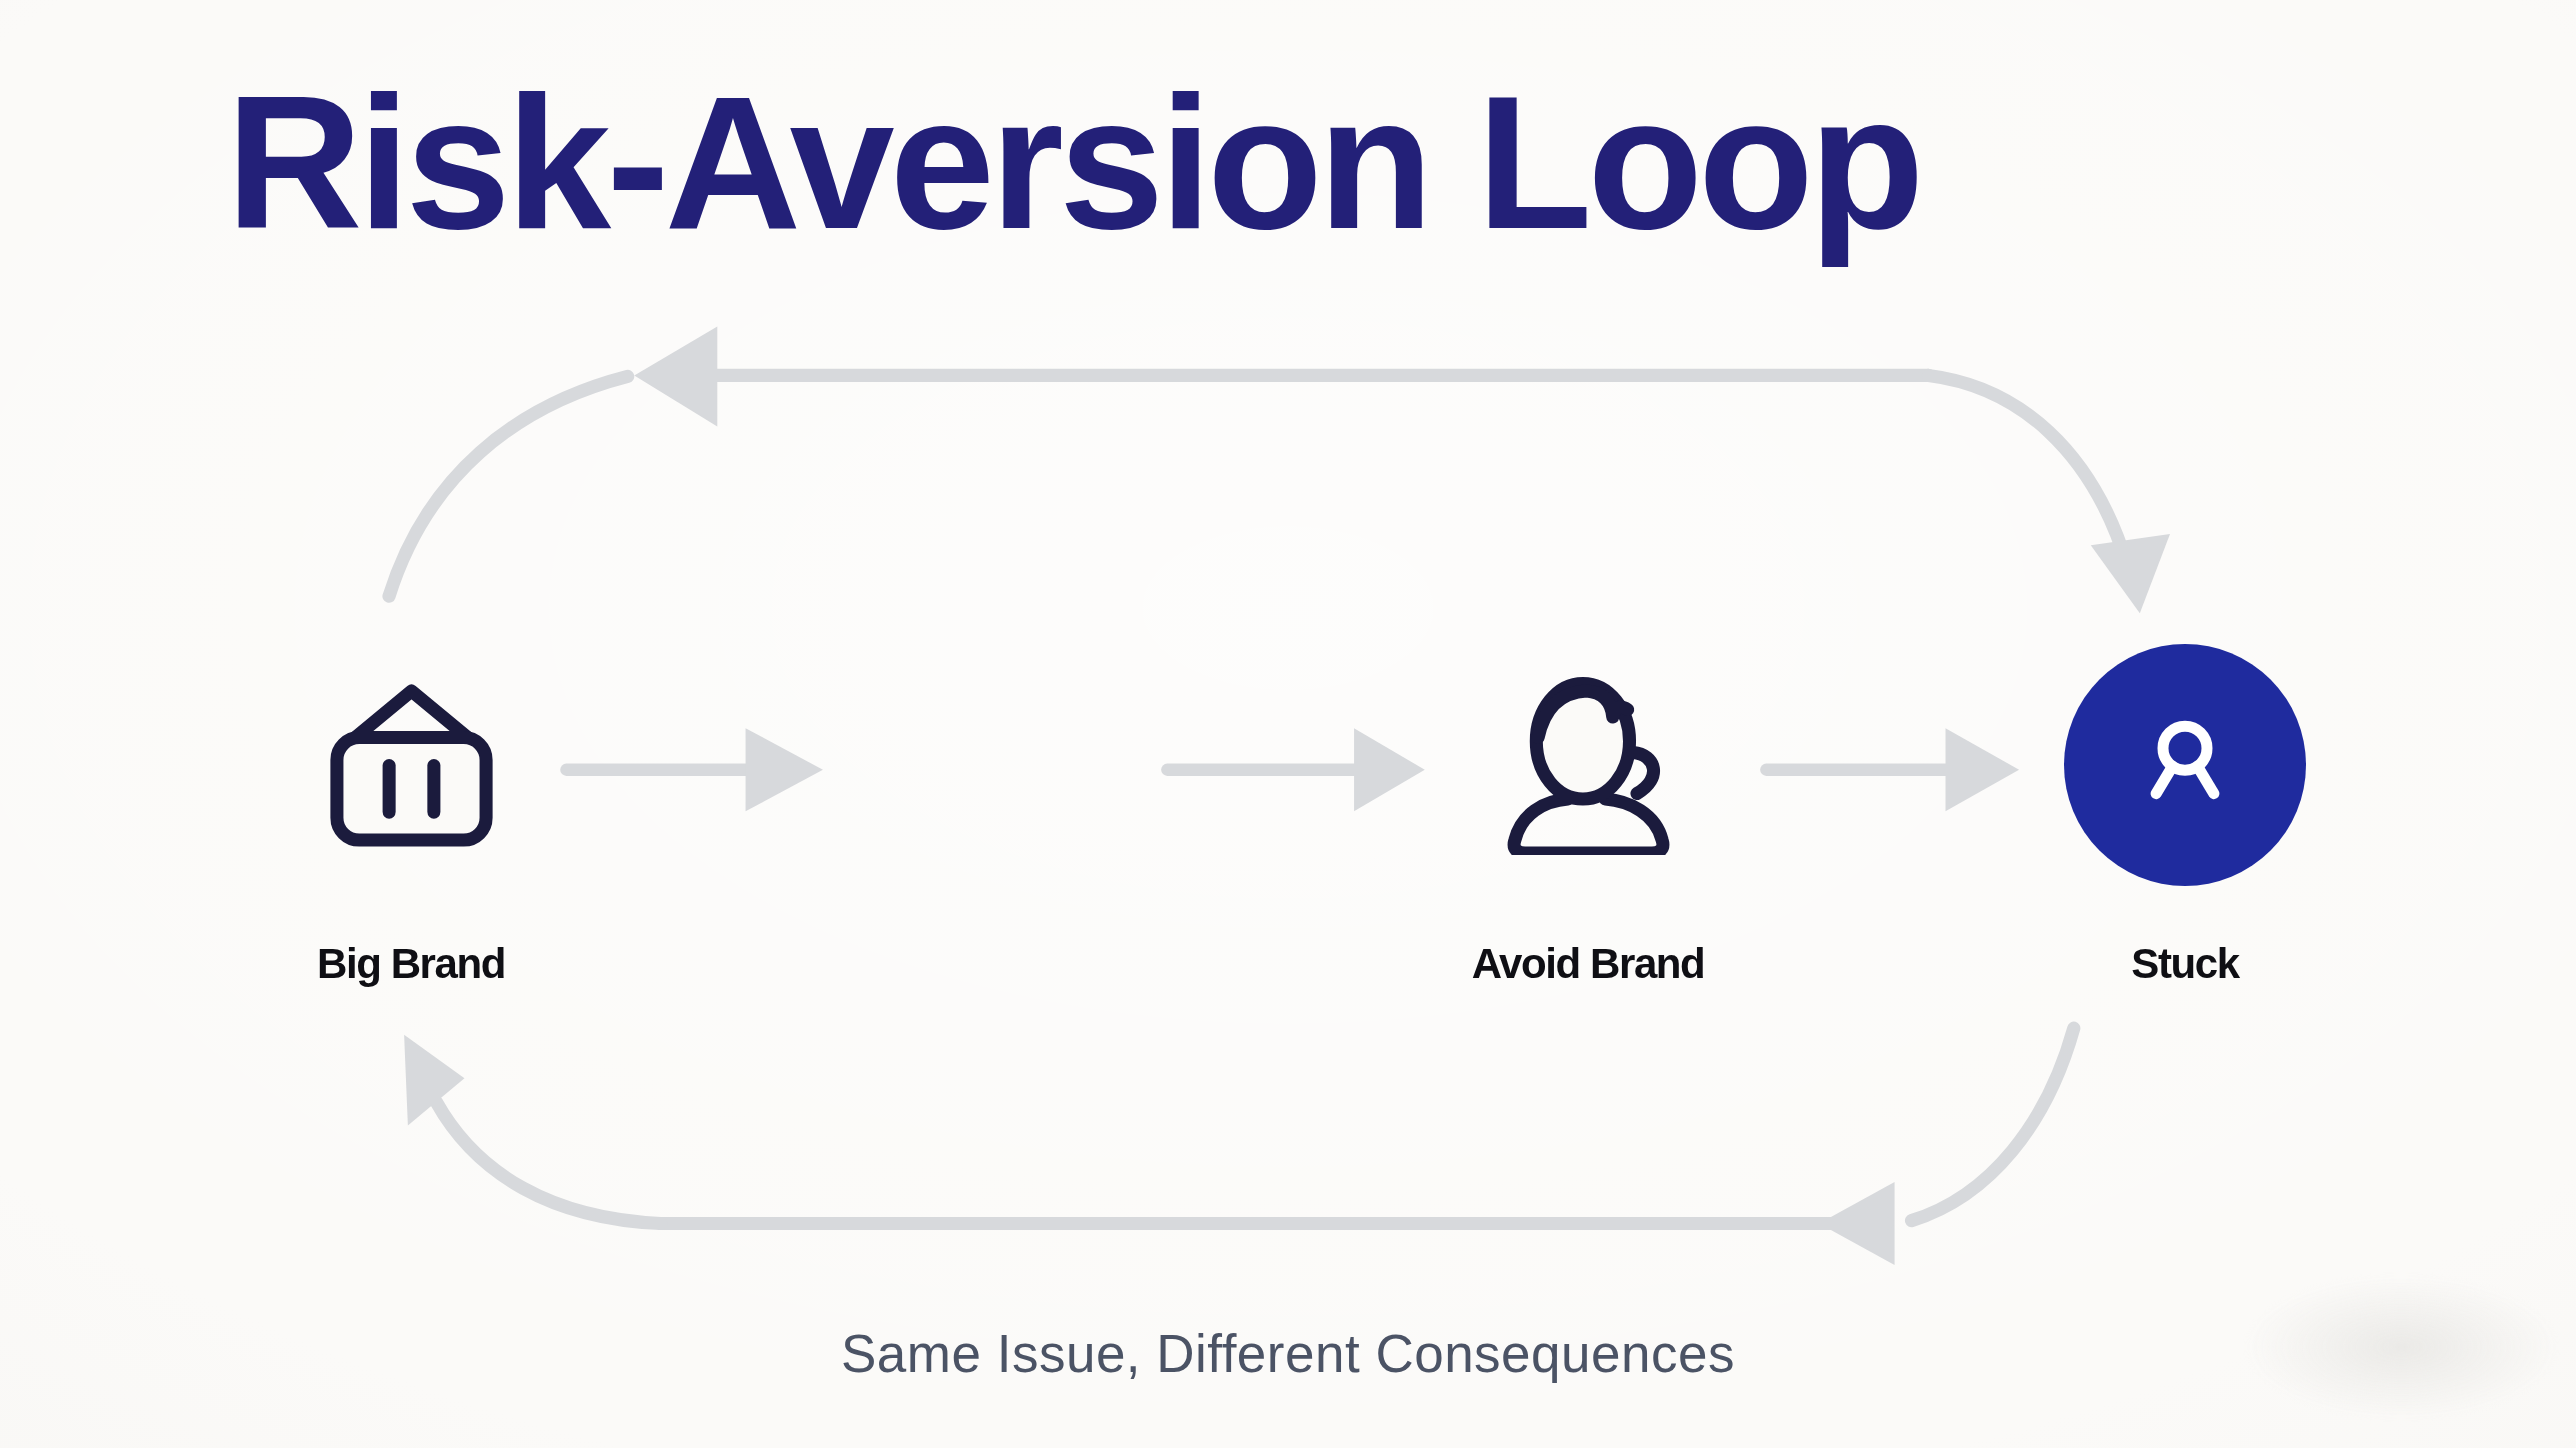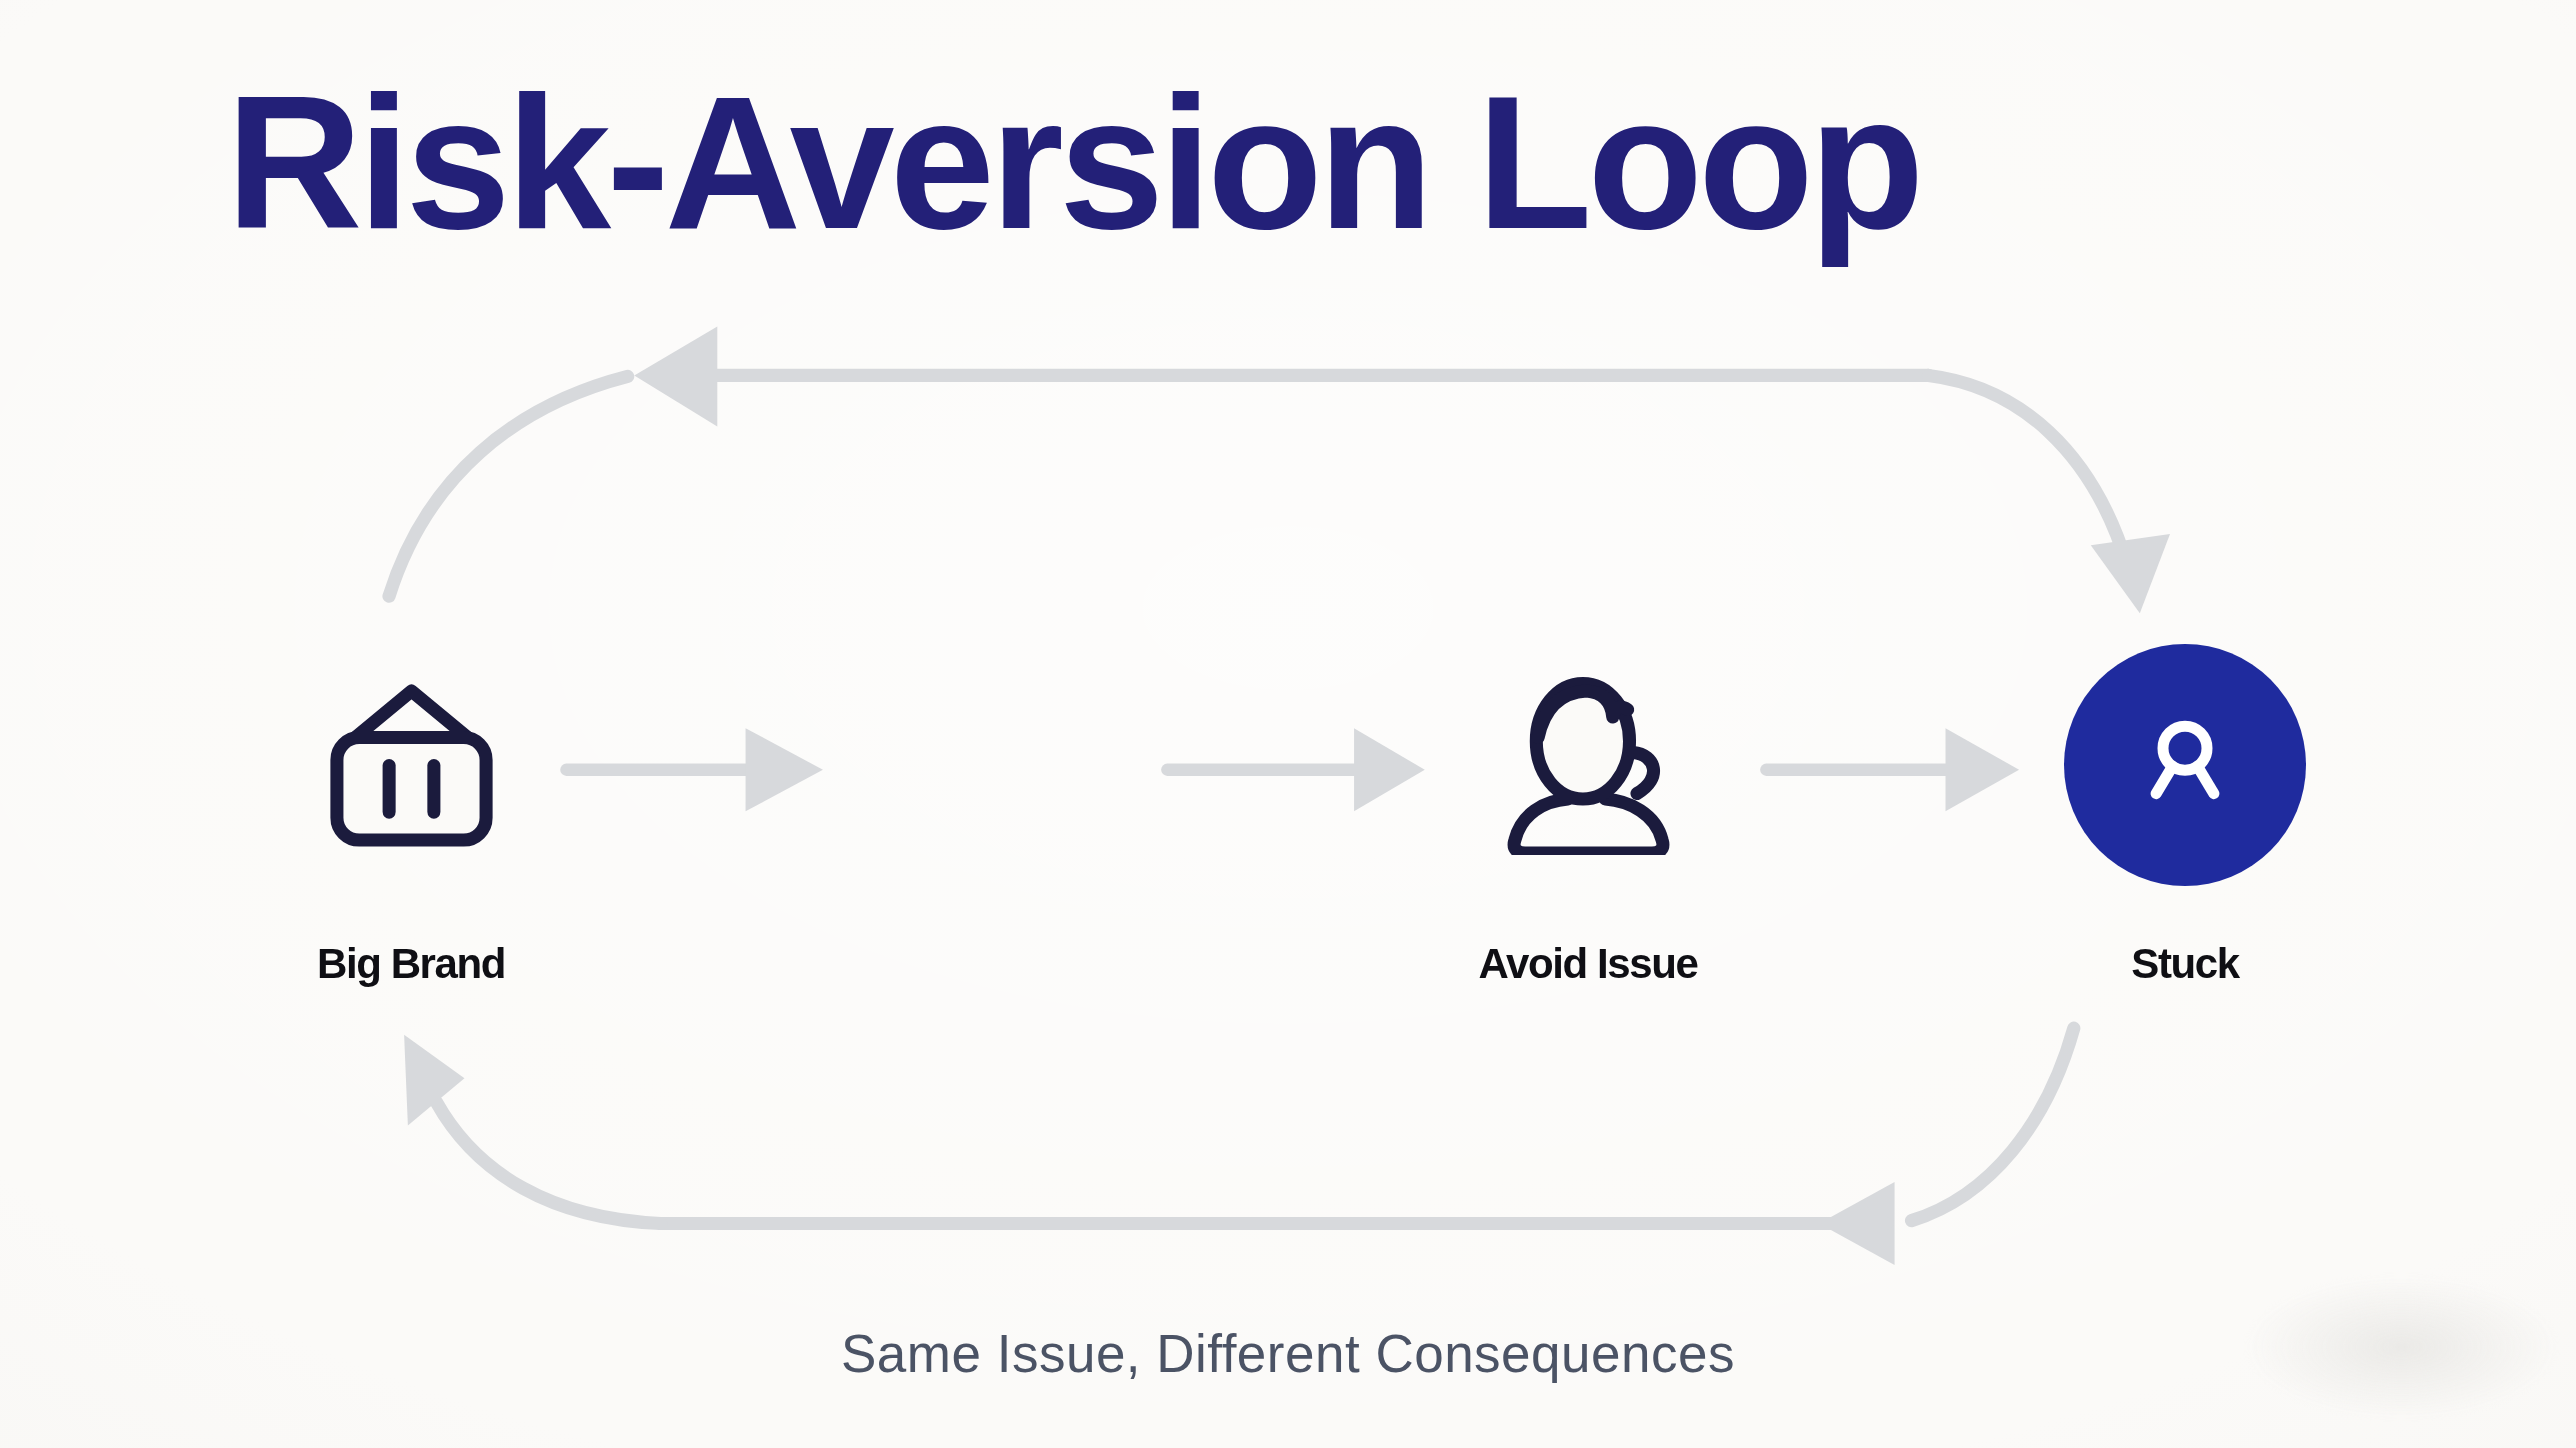--- a/index.html
+++ b/index.html
@@ -107,21 +107,21 @@
 
   <div class="node node-avoid-blame">
     <div class="icon-area">
       <svg width="179" height="179" viewBox="0 0 96 96">
         <path class="icon-stroke" d="M 37 66 C 24 67 12 74 8.5 88 C 7 93 10 95 14 95 L 82 95 C 86 95 89 93 87.5 88 C 84 74 70 67 57 66"></path>
         <ellipse class="icon-stroke icon-fillbg" cx="45" cy="35" rx="25" ry="31"></ellipse>
         <path class="icon-stroke" d="M 21 33 Q 26 9 47 8 Q 60 9 61 22 Q 63 14 69 18"></path>
         <path class="icon-stroke" d="M 72 41 C 84 42 88 55 74 63"></path>
       </svg>
     </div>
-    <div class="node-label">Avoid Issue</div>
+    <div class="node-label">Avoid Brand</div>
   </div>
 
   <div class="node node-stuck">
     <div class="icon-area">
       <div class="stuck-circle">
         <svg width="132" height="132" viewBox="0 0 96 96" style="margin-top:-5.7px">
           <g stroke="#ffffff" stroke-width="8" fill="none" stroke-linecap="round">
             <circle cx="48" cy="38" r="16"></circle>
             <path d="M 39 51 L 27 71"></path>
             <path d="M 57 51 L 69 71"></path>

